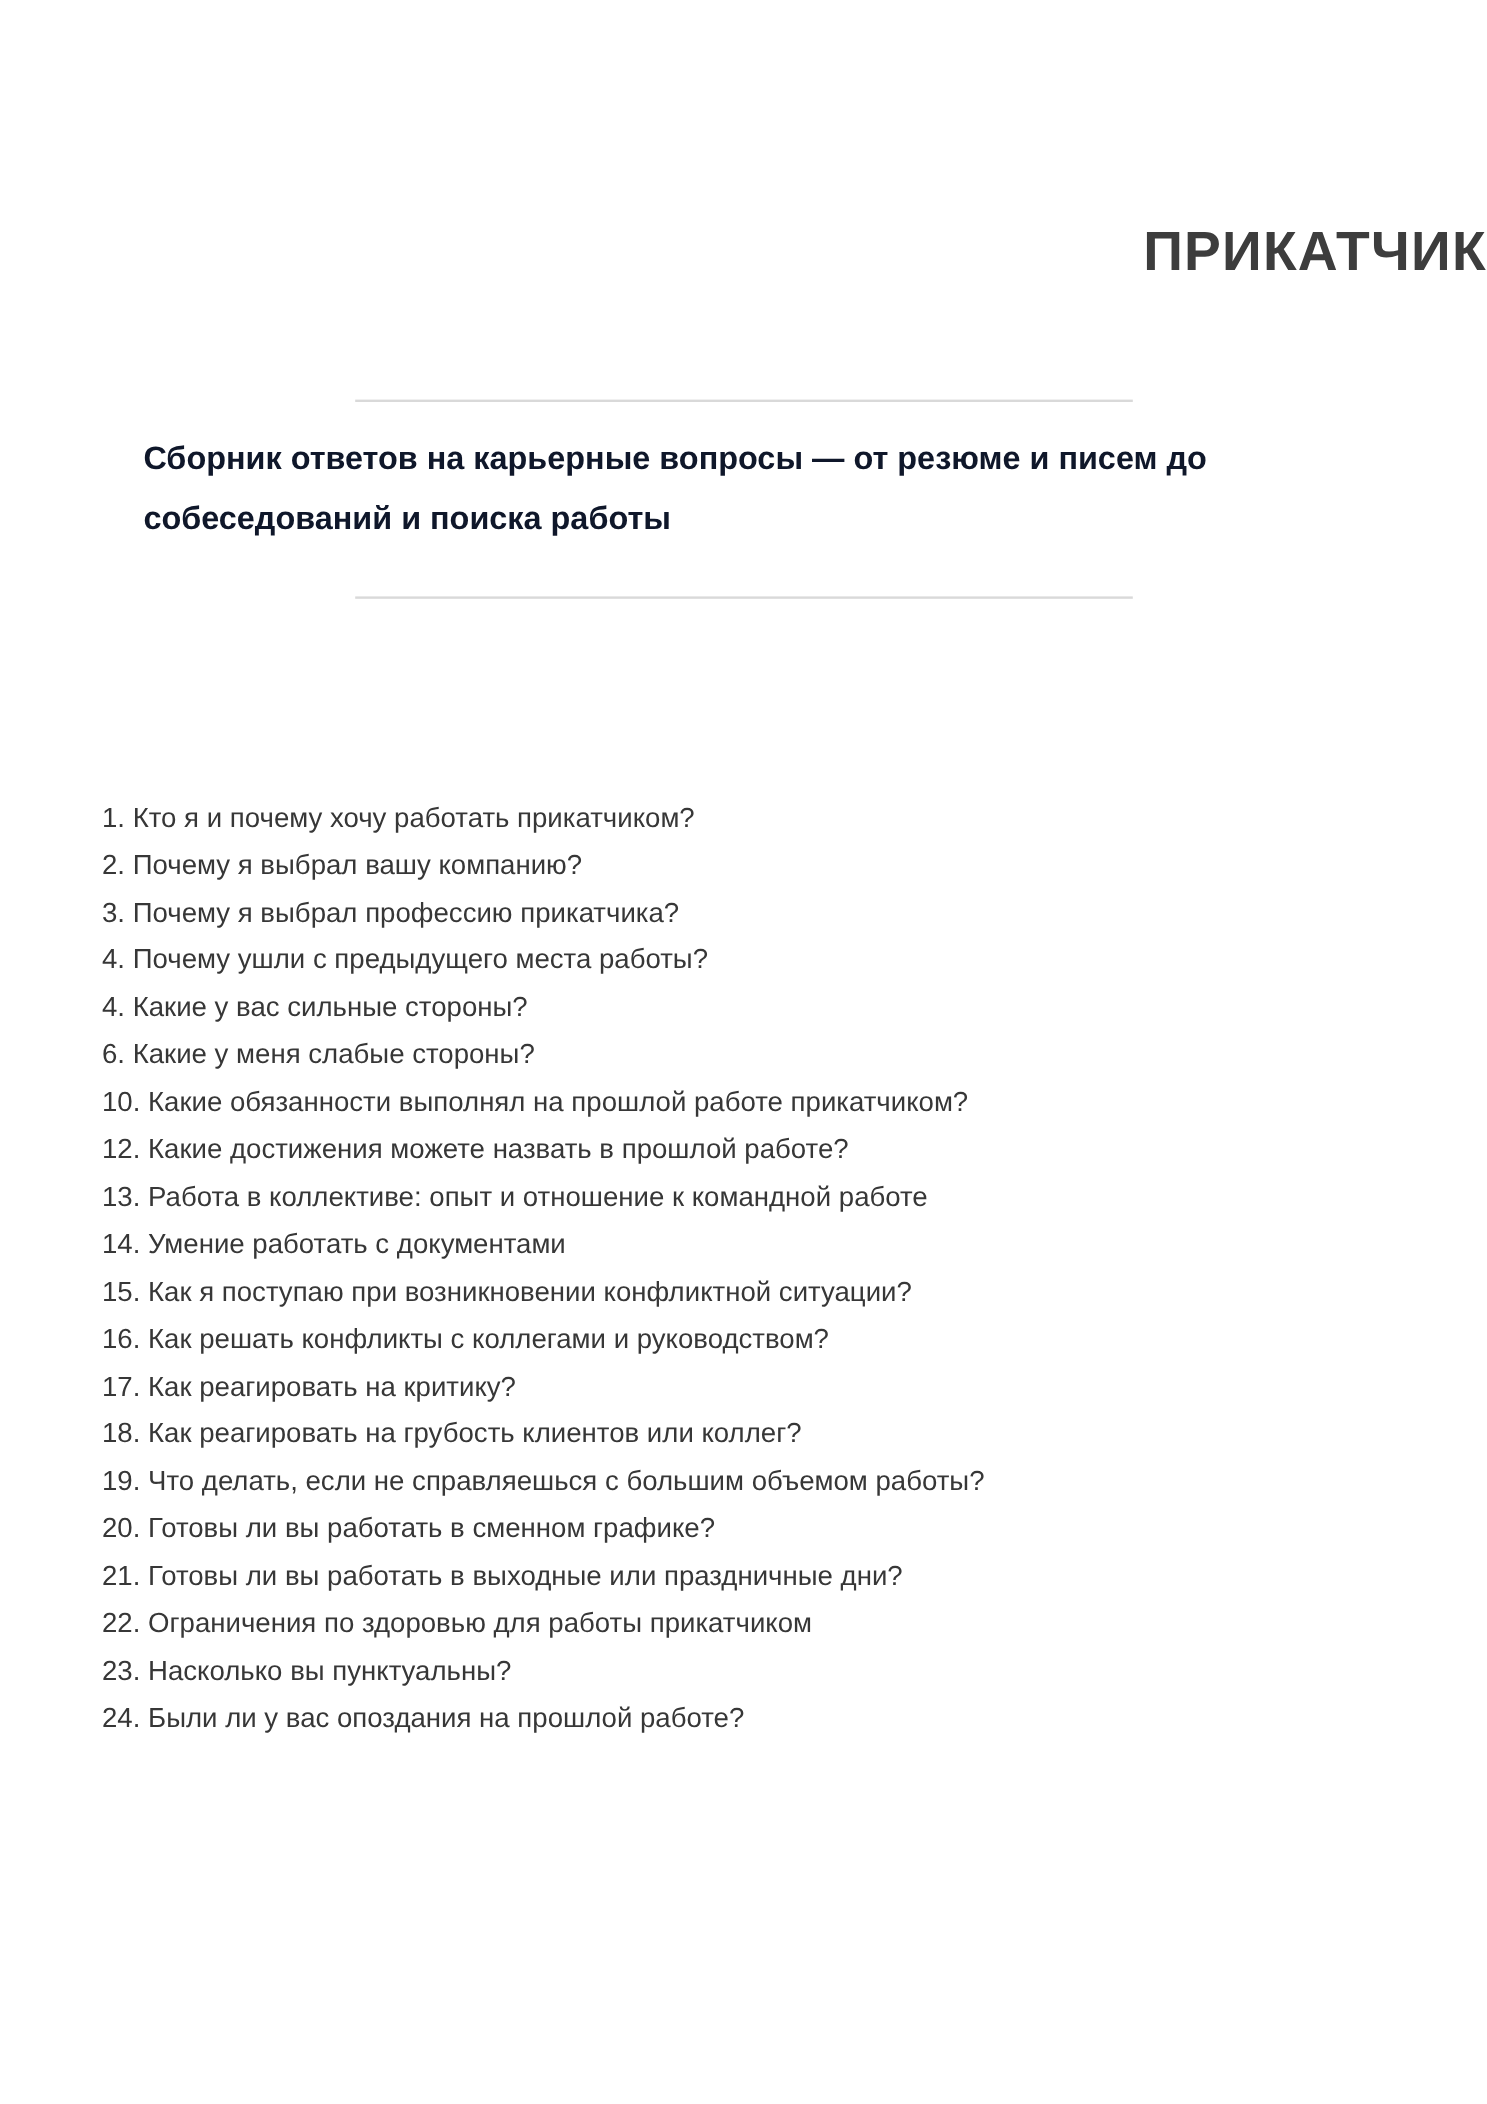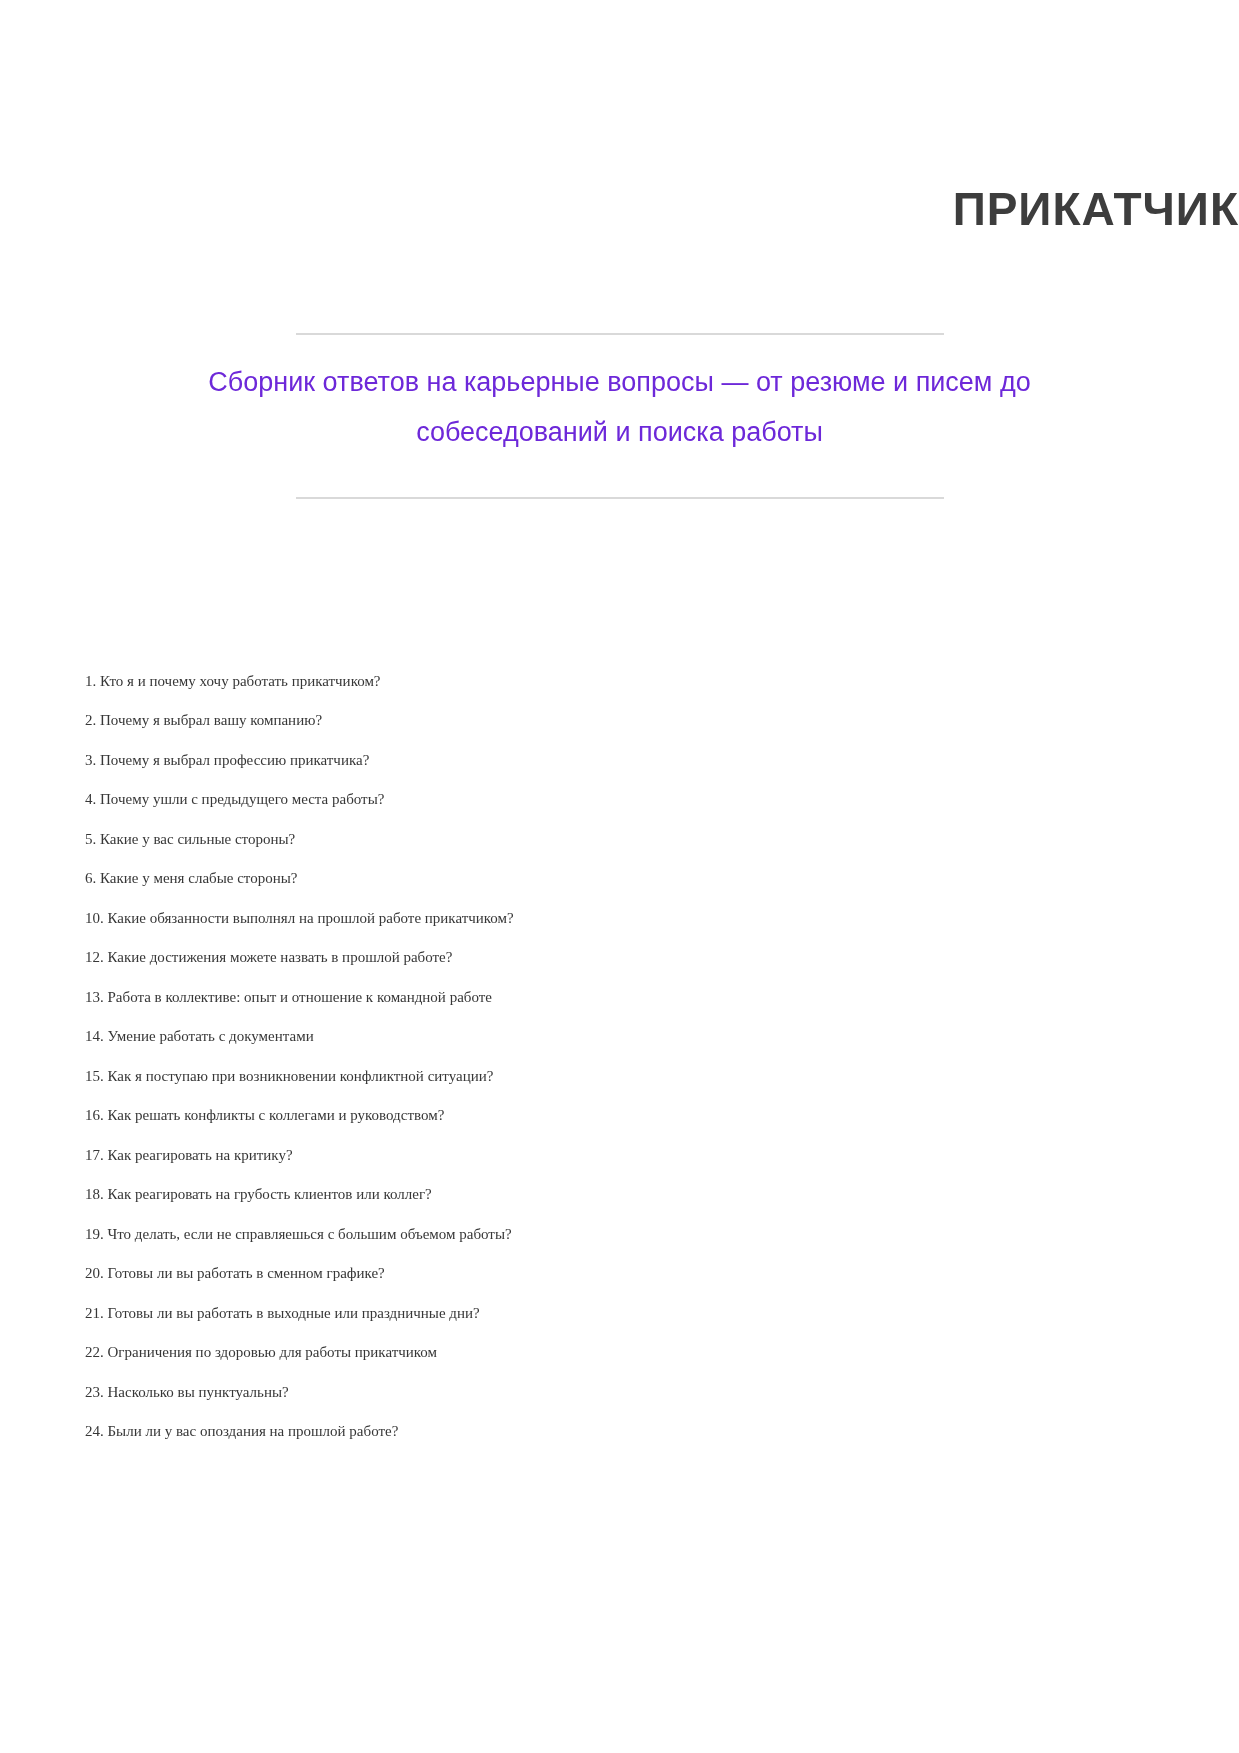--- a/index.html
+++ b/index.html
@@ -37,36 +37,35 @@
   }
   .divider-top {
     margin-top: 98px;
   }
   .divider-bottom {
     margin-top: 40px;
   }
   .subtitle {
     margin: 22px auto 0 auto;
     max-width: 1000px;
-    text-align: center;
+    text-align: left;
     font-size: 27px;
-    font-weight: 400;
+    font-weight: 700;
     line-height: 50px;
-    color: #6d28d9;
+    color: #0f172a;
   }
   .toc {
     margin: 163px 60px 0 85px;
   }
   .toc-item {
-    font-size: 15px;
+    font-size: 23px;
     line-height: 39.5px;
     font-weight: 400;
     color: #373737;
     white-space: nowrap;
-    font-family: Liberation Serif, serif;
   }
 </style>
 </head>
 <body>
 
 <div class="page">
 
   <h1 class="title">ПРИКАТЧИК</h1>
 
   <hr class="divider divider-top">
@@ -76,21 +75,21 @@
     <div>собеседований и поиска работы</div>
   </div>
 
   <hr class="divider divider-bottom">
 
   <div class="toc">
     <div class="toc-item">1. Кто я и почему хочу работать прикатчиком?</div>
     <div class="toc-item">2. Почему я выбрал вашу компанию?</div>
     <div class="toc-item">3. Почему я выбрал профессию прикатчика?</div>
     <div class="toc-item">4. Почему ушли с предыдущего места работы?</div>
-    <div class="toc-item">5. Какие у вас сильные стороны?</div>
+    <div class="toc-item">4. Какие у вас сильные стороны?</div>
     <div class="toc-item">6. Какие у меня слабые стороны?</div>
     <div class="toc-item">10. Какие обязанности выполнял на прошлой работе прикатчиком?</div>
     <div class="toc-item">12. Какие достижения можете назвать в прошлой работе?</div>
     <div class="toc-item">13. Работа в коллективе: опыт и отношение к командной работе</div>
     <div class="toc-item">14. Умение работать с документами</div>
     <div class="toc-item">15. Как я поступаю при возникновении конфликтной ситуации?</div>
     <div class="toc-item">16. Как решать конфликты с коллегами и руководством?</div>
     <div class="toc-item">17. Как реагировать на критику?</div>
     <div class="toc-item">18. Как реагировать на грубость клиентов или коллег?</div>
     <div class="toc-item">19. Что делать, если не справляешься с большим объемом работы?</div>

